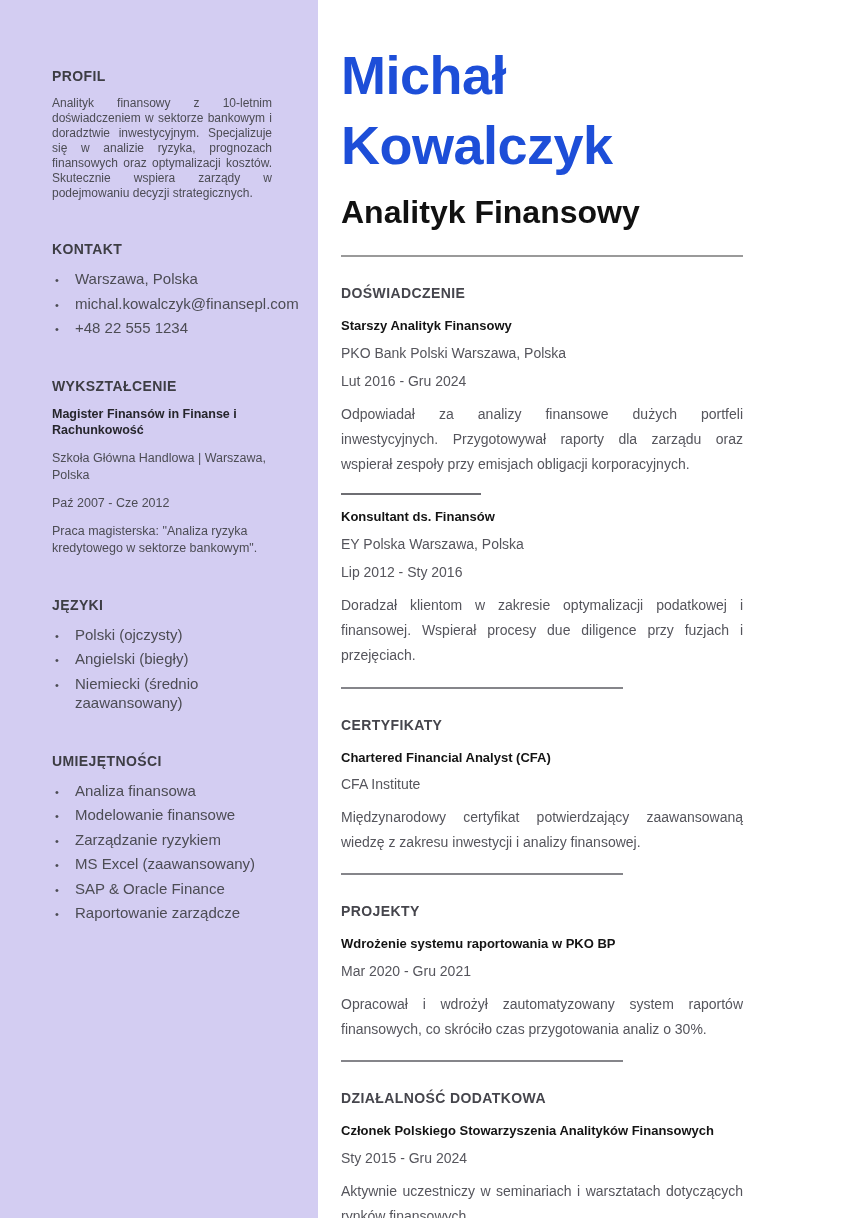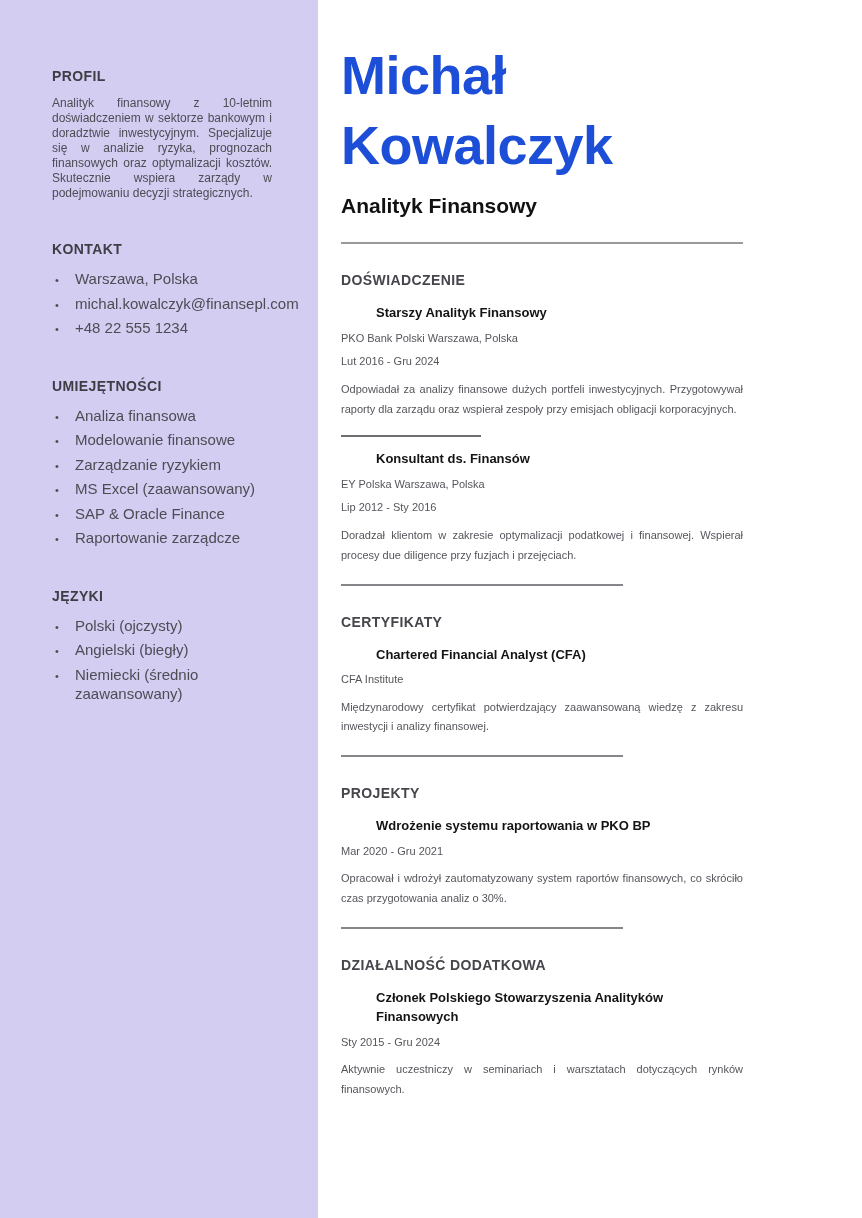--- a/index.html
+++ b/index.html
@@ -31,28 +31,28 @@
   .edu p{margin:0 0 11px;font-size:12.5px;line-height:1.35;color:#4c4c54;}
   .edu .degree{font-weight:700;color:#26262c;}
   
   .main{
     margin-left:318px;padding:40px 52px 40px 23px;box-sizing:border-box;
   }
   .name{
     font-size:54px;font-weight:700;color:#1d4ed8;
     line-height:1.3;letter-spacing:-.5px;margin:0;max-width:466px;
   }
-  .job-title{font-size:21px;font-weight:700;color:#111111;margin:14px 0 0;}
+  .job-title{font-size:32px;font-weight:700;color:#111111;margin:14px 0 0;}
   .rule-full{border:none;border-top:2px solid #9a9a9a;margin:24px 0 0;}
   .m-heading{
     font-size:14px;font-weight:700;color:#45454c;
     letter-spacing:.4px;margin:28px 0 15px;
   }
-  .entry p{margin:0 0 7px;font-size:11px;line-height:1.5;color:#55555c;}
-  .entry .entry-title{font-weight:700;color:#141414;font-size:13px;margin-left:35px;}
+  .entry p{margin:0 0 7px;font-size:14px;line-height:1.5;color:#55555c;}
+  .entry .entry-title{font-weight:700;color:#141414;font-size:13px;}
   .entry .entry-desc{text-align:justify;line-height:1.8;margin-top:10px;margin-bottom:0;}
   .rule-short{border:none;border-top:2px solid #6e6e73;width:140px;margin:16px 0 12px;}
   .rule-med{border:none;border-top:2px solid #85858a;width:282px;margin:18px 0 0;}
 </style>
 </head>
 <body>
 
 <div class="page">
 
   <aside class="sidebar">
@@ -73,20 +73,45 @@
           <span class="dot"></span>
           <span>michal.kowalczyk@finansepl.com</span>
         </li>
         <li>
           <span class="dot"></span>
           <span>+48 22 555 1234</span>
         </li>
       </ul>
     </section>
 
+    <section class="sb-section edu">
+      <h2 class="sb-heading">WYKSZTAŁCENIE</h2>
+      <p class="degree">Magister Finansów in Finanse i Rachunkowość</p>
+      <p>Szkoła Główna Handlowa | Warszawa, Polska</p>
+      <p>Paź 2007 - Cze 2012</p>
+      <p>Praca magisterska: "Analiza ryzyka kredytowego w sektorze bankowym".</p>
+    </section>
+
+    <section class="sb-section">
+      <h2 class="sb-heading">JĘZYKI</h2>
+      <ul class="sb-list">
+        <li>
+          <span class="dot"></span>
+          <span>Polski (ojczysty)</span>
+        </li>
+        <li>
+          <span class="dot"></span>
+          <span>Angielski (biegły)</span>
+        </li>
+        <li>
+          <span class="dot"></span>
+          <span>Niemiecki (średnio zaawansowany)</span>
+        </li>
+      </ul>
+    </section>
 
     <section class="sb-section">
       <h2 class="sb-heading">UMIEJĘTNOŚCI</h2>
       <ul class="sb-list">
         <li>
           <span class="dot"></span>
           <span>Analiza finansowa</span>
         </li>
         <li>
           <span class="dot"></span>
@@ -100,38 +125,20 @@
           <span class="dot"></span>
           <span>MS Excel (zaawansowany)</span>
         </li>
         <li>
           <span class="dot"></span>
           <span>SAP &amp; Oracle Finance</span>
         </li>
         <li>
           <span class="dot"></span>
           <span>Raportowanie zarządcze</span>
-        </li>
-      </ul>
-    </section>
-
-    <section class="sb-section">
-      <h2 class="sb-heading">JĘZYKI</h2>
-      <ul class="sb-list">
-        <li>
-          <span class="dot"></span>
-          <span>Polski (ojczysty)</span>
-        </li>
-        <li>
-          <span class="dot"></span>
-          <span>Angielski (biegły)</span>
-        </li>
-        <li>
-          <span class="dot"></span>
-          <span>Niemiecki (średnio zaawansowany)</span>
         </li>
       </ul>
     </section>
 
   </aside>
 
   <main class="main">
 
     <h1 class="name">Michał Kowalczyk</h1>
     <h2 class="job-title">Analityk Finansowy</h2>

